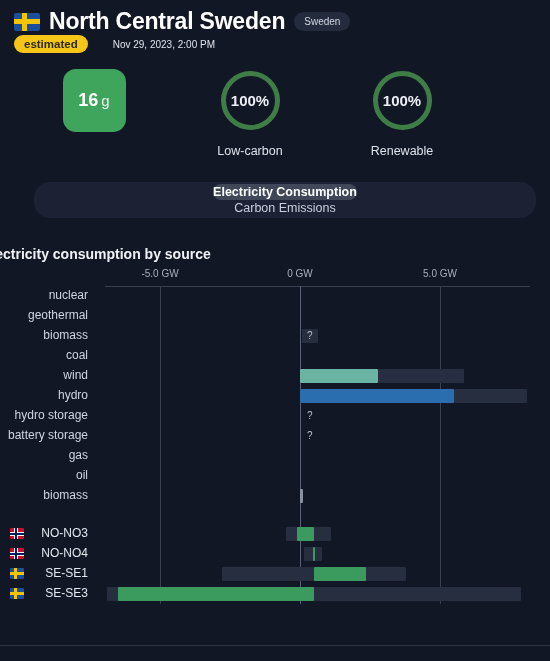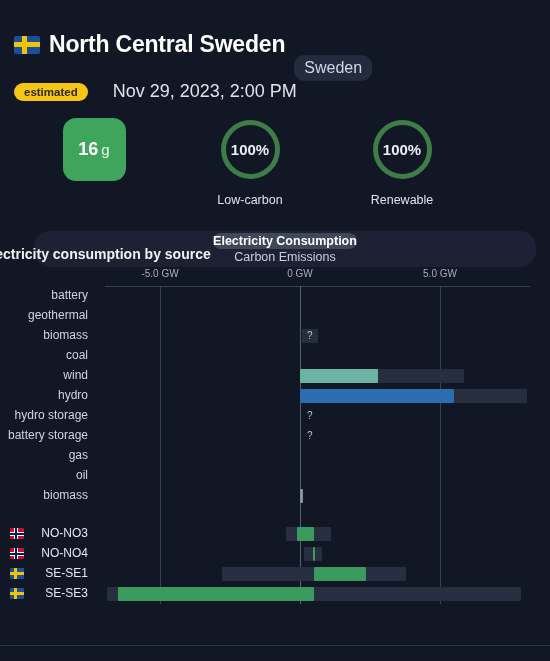--- a/index.html
+++ b/index.html
@@ -16,29 +16,29 @@
   .header { padding: 8px 0 0 14px; }
   .title-row { display: flex; align-items: center; gap: 9px; }
   .flag-se {
     width: 26px; height: 18px; border-radius: 2px; position: relative;
     background: #1b4f9c; overflow: hidden; flex: 0 0 auto;
   }
   .flag-se::before { content:""; position:absolute; left:8px; top:0; width:5px; height:100%; background:#f2c500; }
   .flag-se::after  { content:""; position:absolute; left:0; top:6.5px; width:100%; height:5px; background:#f2c500; }
   .zone-title { font-size: 23px; font-weight: bold; letter-spacing: -0.2px; color:#fff; }
   .country-pill {
-    background:#242b3d; color:#d2d7e4; font-size:16px;
-    padding:4px 10px; border-radius:11px; white-space:nowrap;margin-top:47px;
+    background:#242b3d; color:#d2d7e4; font-size:10px;
+    padding:4px 10px; border-radius:11px; white-space:nowrap;
   }
   .meta-row { display:flex; align-items:center; gap:25px; margin-top:0; }
   .estimated-badge {
     background:#f5c518; color:#2b2b16; font-size:11.5px; font-weight:bold;
     padding:3px 10px; border-radius:10px;
   }
-  .timestamp { font-size:18px; color:#dfe3ec; }
+  .timestamp { font-size:10px; color:#dfe3ec; }
 
   
   .metrics { display:flex; align-items:flex-start; margin-top:16px; padding-left:14px; }
   .metric { width:152px; display:flex; flex-direction:column; align-items:center; }
   .metric.first { width:160px; }
   .ci-square {
     width:63px; height:63px; border-radius:13px;
     display:flex; align-items:center; justify-content:center;
     background:#3fa45c;
   }
@@ -187,21 +187,21 @@
       </div>
     <div class="plot" id="plot">
       <div class="axis-top-rule"></div>
       <div id="gridlines">
           <div class="grid-line" style="left: 160px;"></div>
           <div class="grid-line zero" style="left: 300px;"></div>
           <div class="grid-line" style="left: 440px;"></div>
         </div>
       <div id="rows">
           <div class="row">
-            <div class="row-label">battery</div>
+            <div class="row-label">nuclear</div>
           </div>
           <div class="row">
             <div class="row-label">geothermal</div>
           </div>
           <div class="row">
             <div class="row-label">biomass</div>
             <div class="qmark boxed" style="left: 302px;">?</div>
           </div>
           <div class="row">
             <div class="row-label">coal</div>

